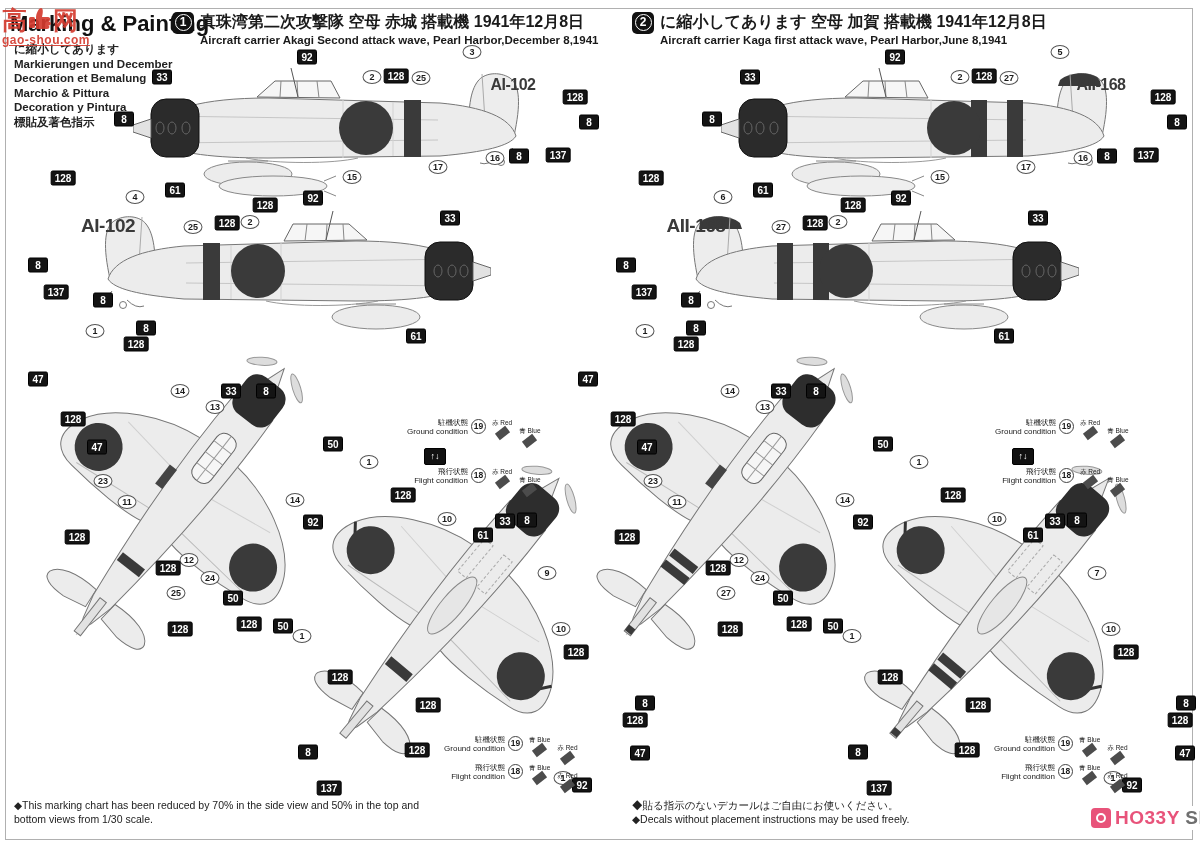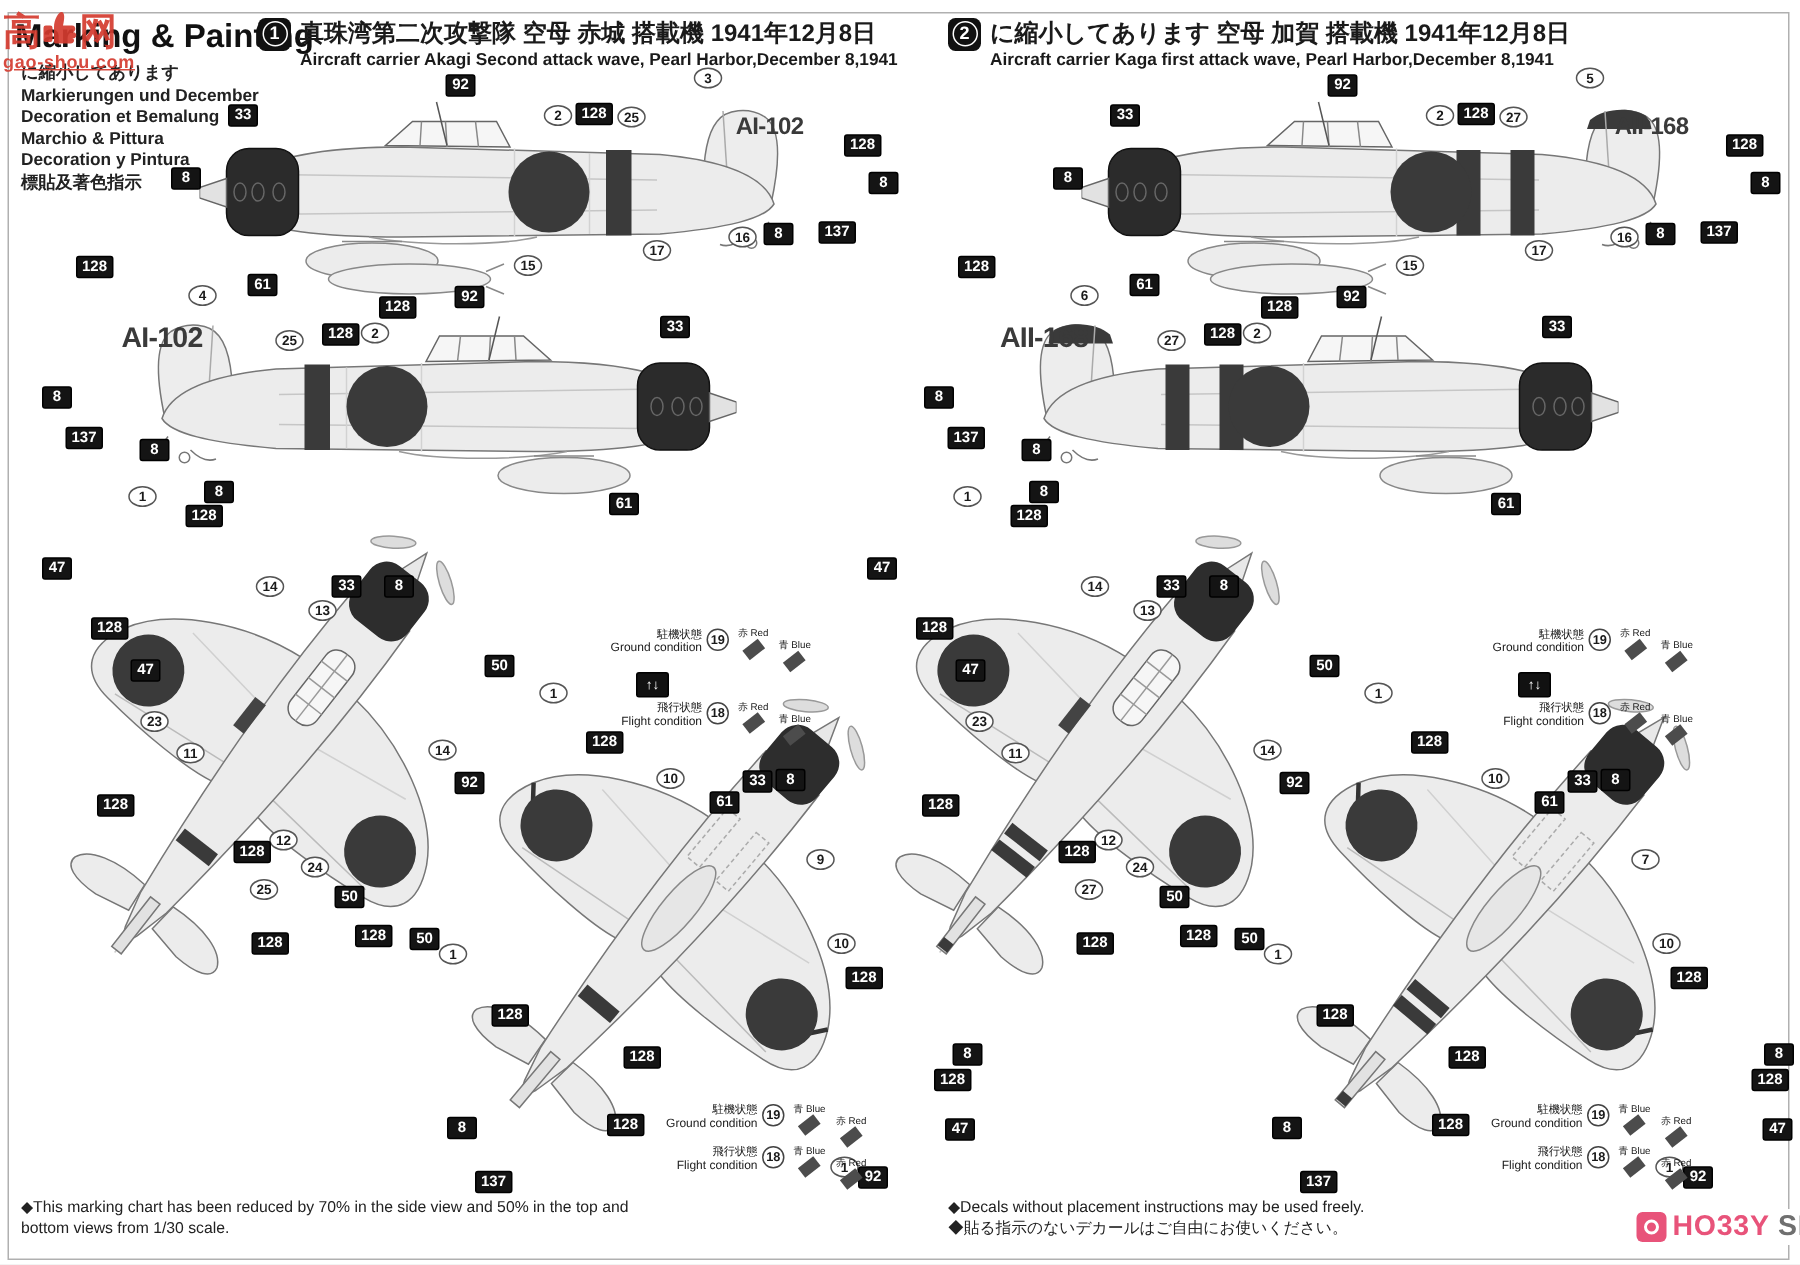--- a/index.html
+++ b/index.html
@@ -109,21 +109,21 @@
       <div class="jp">真珠湾第二次攻撃隊 空母 赤城 搭載機 1941年12月8日</div>
       <div class="en">Aircraft carrier Akagi Second attack wave, Pearl Harbor,December 8,1941</div>
     </div>
   </div>
   <div class="sec-header" id="sh2" style="left:632px">
     <div class="sec-badge">
       <div class="ring">2</div>
     </div>
     <div class="sec-titles">
       <div class="jp">に縮小してあります 空母 加賀 搭載機 1941年12月8日</div>
-      <div class="en">Aircraft carrier Kaga first attack wave, Pearl Harbor,December 8,1941</div>
+      <div class="en">Aircraft carrier Kaga first attack wave, Pearl Harbor,June 8,1941</div>
     </div>
   </div>
 
   <div id="aircraft-layer">
       <div class="art" style="left: 133px; top: 40px;"><svg width="465" height="150" viewBox="0 0 465 150">
           <g transform="translate(465,0) scale(-1,1)">
     <ellipse cx="142" cy="99" rx="46" ry="9" fill="#f0f0f0" stroke="#888"></ellipse>
     <line x1="100" y1="99" x2="186" y2="99" stroke="#999" stroke-dasharray="2,2"></line>
     <path d="M84,96 C77,64 78,45 88,38 C99,31 114,33 120,41 C128,51 130,70 129,96 Z" fill="#ededed" stroke="#777"></path>
 
@@ -648,22 +648,22 @@
             </div>
           </div>
         </div>
       </div>
     </div>
 
   <div class="note note-left">
     <div>◆This marking chart has been reduced by 70% in the side view and 50% in the top and bottom views from 1/30 scale.</div>
   </div>
   <div class="note note-right">
+    <div>◆貼る指示のないデカールはご自由にお使いください。</div>
     <div>◆Decals without placement instructions may be used freely.</div>
-    <div>◆貼る指示のないデカールはご自由にお使いください。</div>
   </div>
 
   <div class="hobby">
     <div class="hobby-icon"></div>
     <div class="hobby-text">
       <span class="hobby-pink">HO33Y</span>
       <span class="hobby-gray">SEARCH</span>
     </div>
   </div>
 </div>

